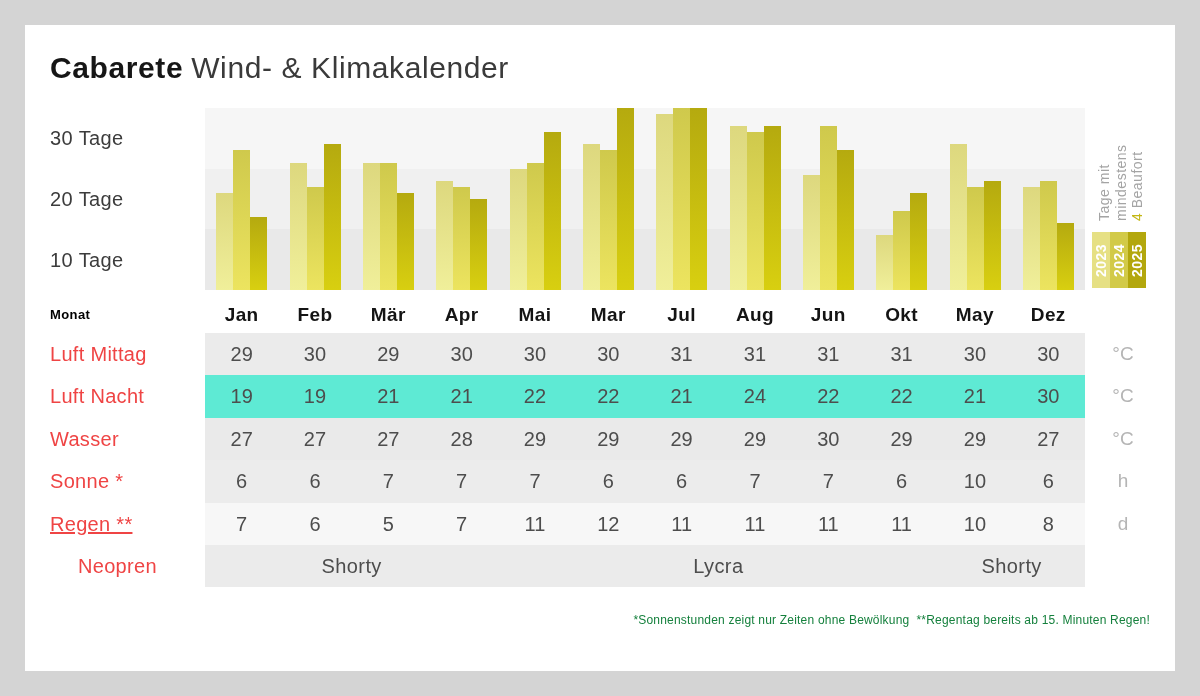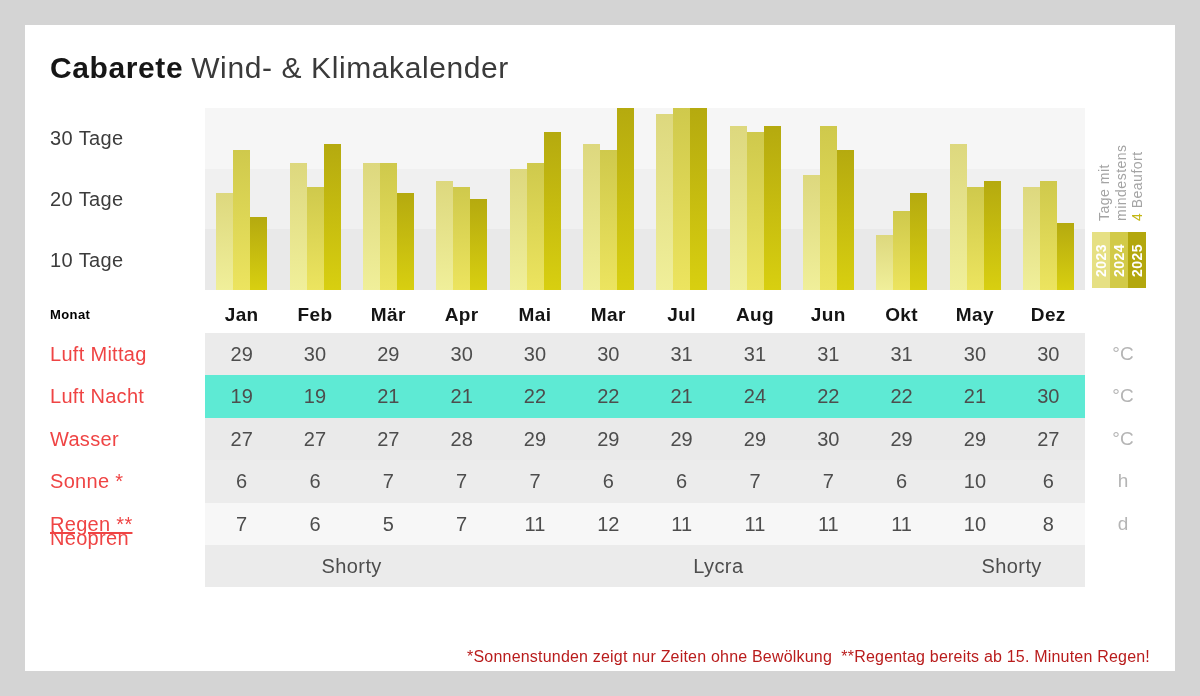--- a/index.html
+++ b/index.html
@@ -42,21 +42,21 @@
   .trow .cell{flex:1;text-align:center;line-height:42.4px;font-size:20px;color:#4d4d4d;}
   .trow .seg{text-align:center;line-height:42.4px;font-size:20px;color:#4d4d4d;letter-spacing:0.4px;}
   .row-label{position:absolute;left:25px;width:152px;height:42.4px;line-height:42.4px;
              font-size:20px;color:#ef4444;letter-spacing:0.3px;white-space:nowrap;}
   .unit{position:absolute;left:1060px;width:76px;height:42.4px;line-height:42.4px;
         text-align:center;font-size:19px;color:#b5b5b5;}
 
   
   .footer{position:absolute;right:25px;top:582px;text-align:right;}
   .footer .f1{font-weight:bold;font-size:16.5px;color:#6d6d6d;line-height:25px;letter-spacing:0.2px;white-space:pre;}
-  .footer .f2{font-size:16px;color:#b91c1c;line-height:27px;letter-spacing:0.2px;white-space:pre;margin-top:36px;}
+  .footer .f2{font-size:12px;color:#15803d;line-height:27px;letter-spacing:0.2px;white-space:pre;}
 </style>
 </head>
 <body>
 
 <div class="card">
 
   <div class="title">
     <span class="brand">Cabarete</span><span>Wind- &amp; Klimakalender</span>
   </div>
 
@@ -159,21 +159,21 @@
       <div>May</div>
       <div>Dez</div>
     </div>
 
   <div id="rowLabels">
       <div class="row-label" style="top: 308px;">Luft Mittag</div>
       <div class="row-label" style="top: 350.4px;">Luft Nacht</div>
       <div class="row-label" style="top: 392.8px;">Wasser</div>
       <div class="row-label" style="top: 435.2px;">Sonne *</div>
       <div class="row-label" style="top: 477.6px; text-decoration: underline;">Regen **</div>
-      <div class="row-label" style="top: 492px;">Neopren</div>
+      <div class="row-label" style="top: 520px; margin-left: 28px;">Neopren</div>
     </div>
   <div class="stripes" id="stripes">
       <div class="trow" style="background: rgb(235, 235, 235);">
         <div class="cell">29</div>
         <div class="cell">30</div>
         <div class="cell">29</div>
         <div class="cell">30</div>
         <div class="cell">30</div>
         <div class="cell">30</div>
         <div class="cell">31</div>

